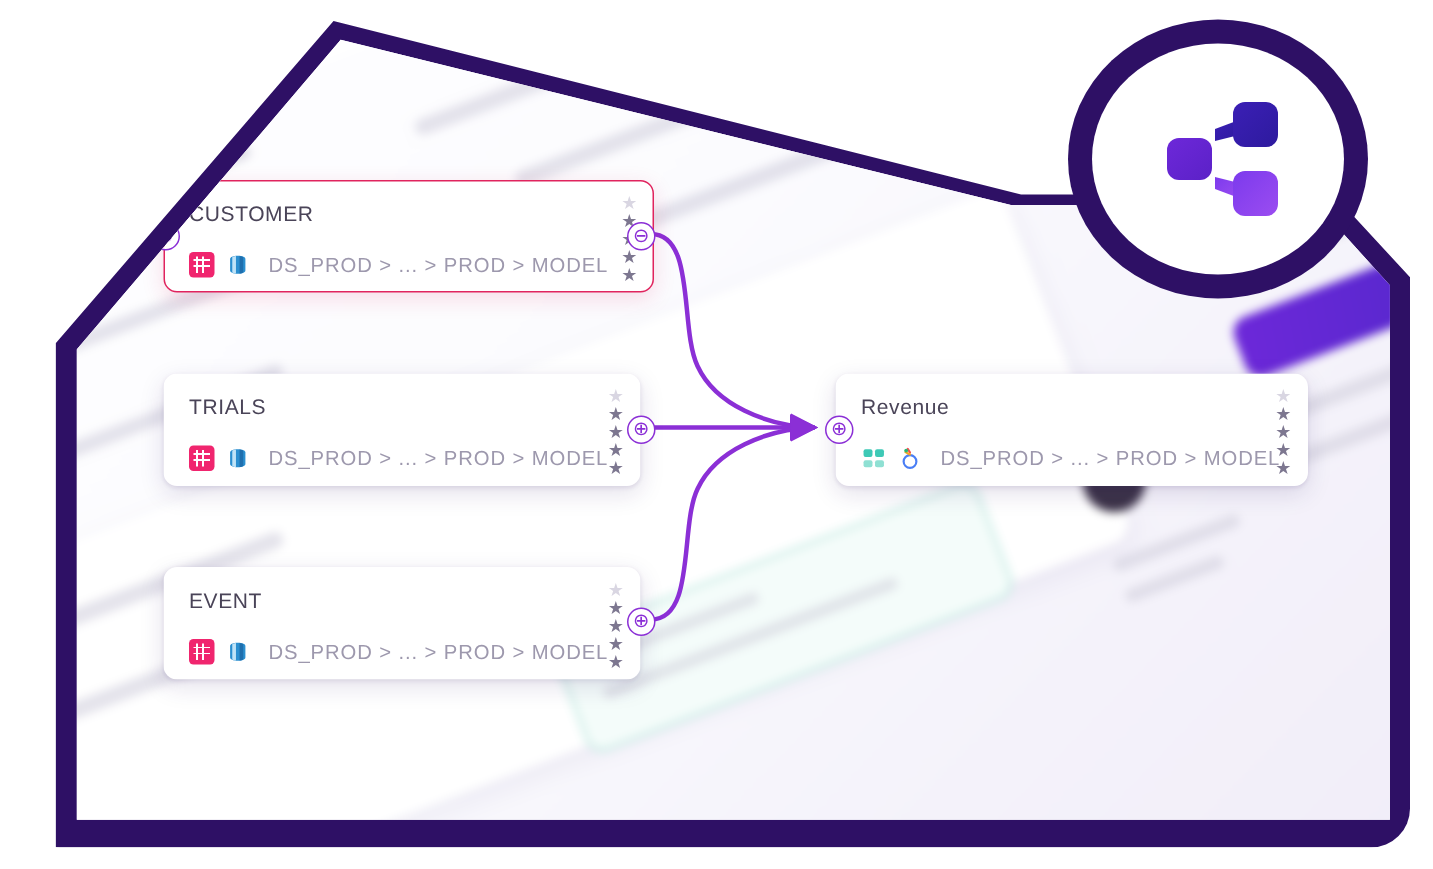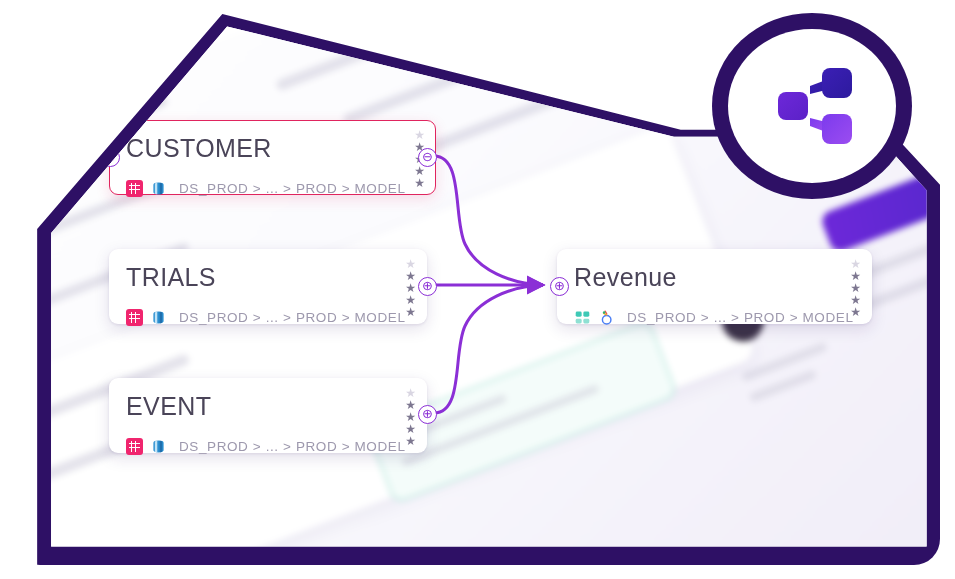--- a/index.html
+++ b/index.html
@@ -61,24 +61,24 @@
   .edges{position:absolute;left:0;top:0;width:955px;height:579px;pointer-events:none;}
 
   
   .card{
     position:absolute;background:#ffffff;border-radius:9px;
     box-shadow:0 5px 16px rgba(49,22,100,.13), 0 1px 3px rgba(49,22,100,.10);
     border:1px solid transparent;
   }
   .card.highlight{border:1.6px solid #e0245e;box-shadow:0 4px 14px rgba(224,36,94,.15);}
   .card-title{
-    position:absolute;left:16px;top:13px;font-size:25px;color:#4a4458;letter-spacing:.4px;
+    position:absolute;left:16px;top:13px;font-size:14px;color:#4a4458;letter-spacing:.4px;
     white-space:nowrap;
   }
-  .card-meta{position:absolute;left:16px;top:59px;display:flex;align-items:center;gap:7px;}
+  .card-meta{position:absolute;left:16px;top:47px;display:flex;align-items:center;gap:7px;}
   .crumb{font-size:13.5px;color:#9d98ad;letter-spacing:.6px;margin-left:5px;white-space:nowrap;}
 
   
   .ico{width:17px;height:17px;display:inline-block;flex:0 0 auto;}
   .ico-grid{
     background:#f0256e;border-radius:3px;position:relative;
   }
   .ico-grid::before{
     content:"";position:absolute;inset:3px;
     background:

